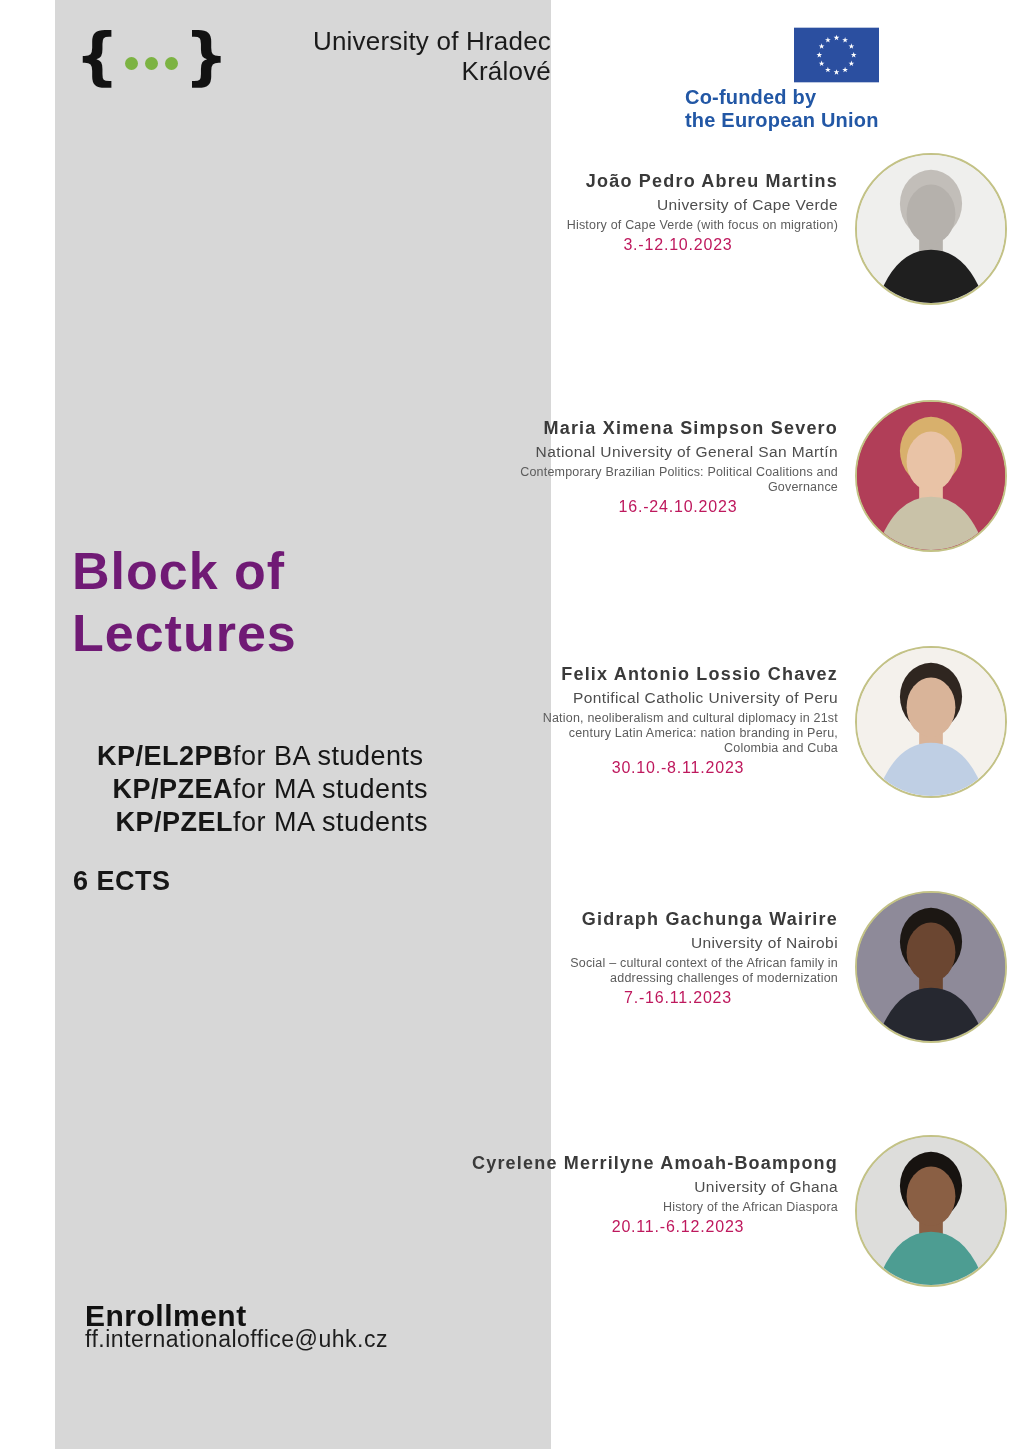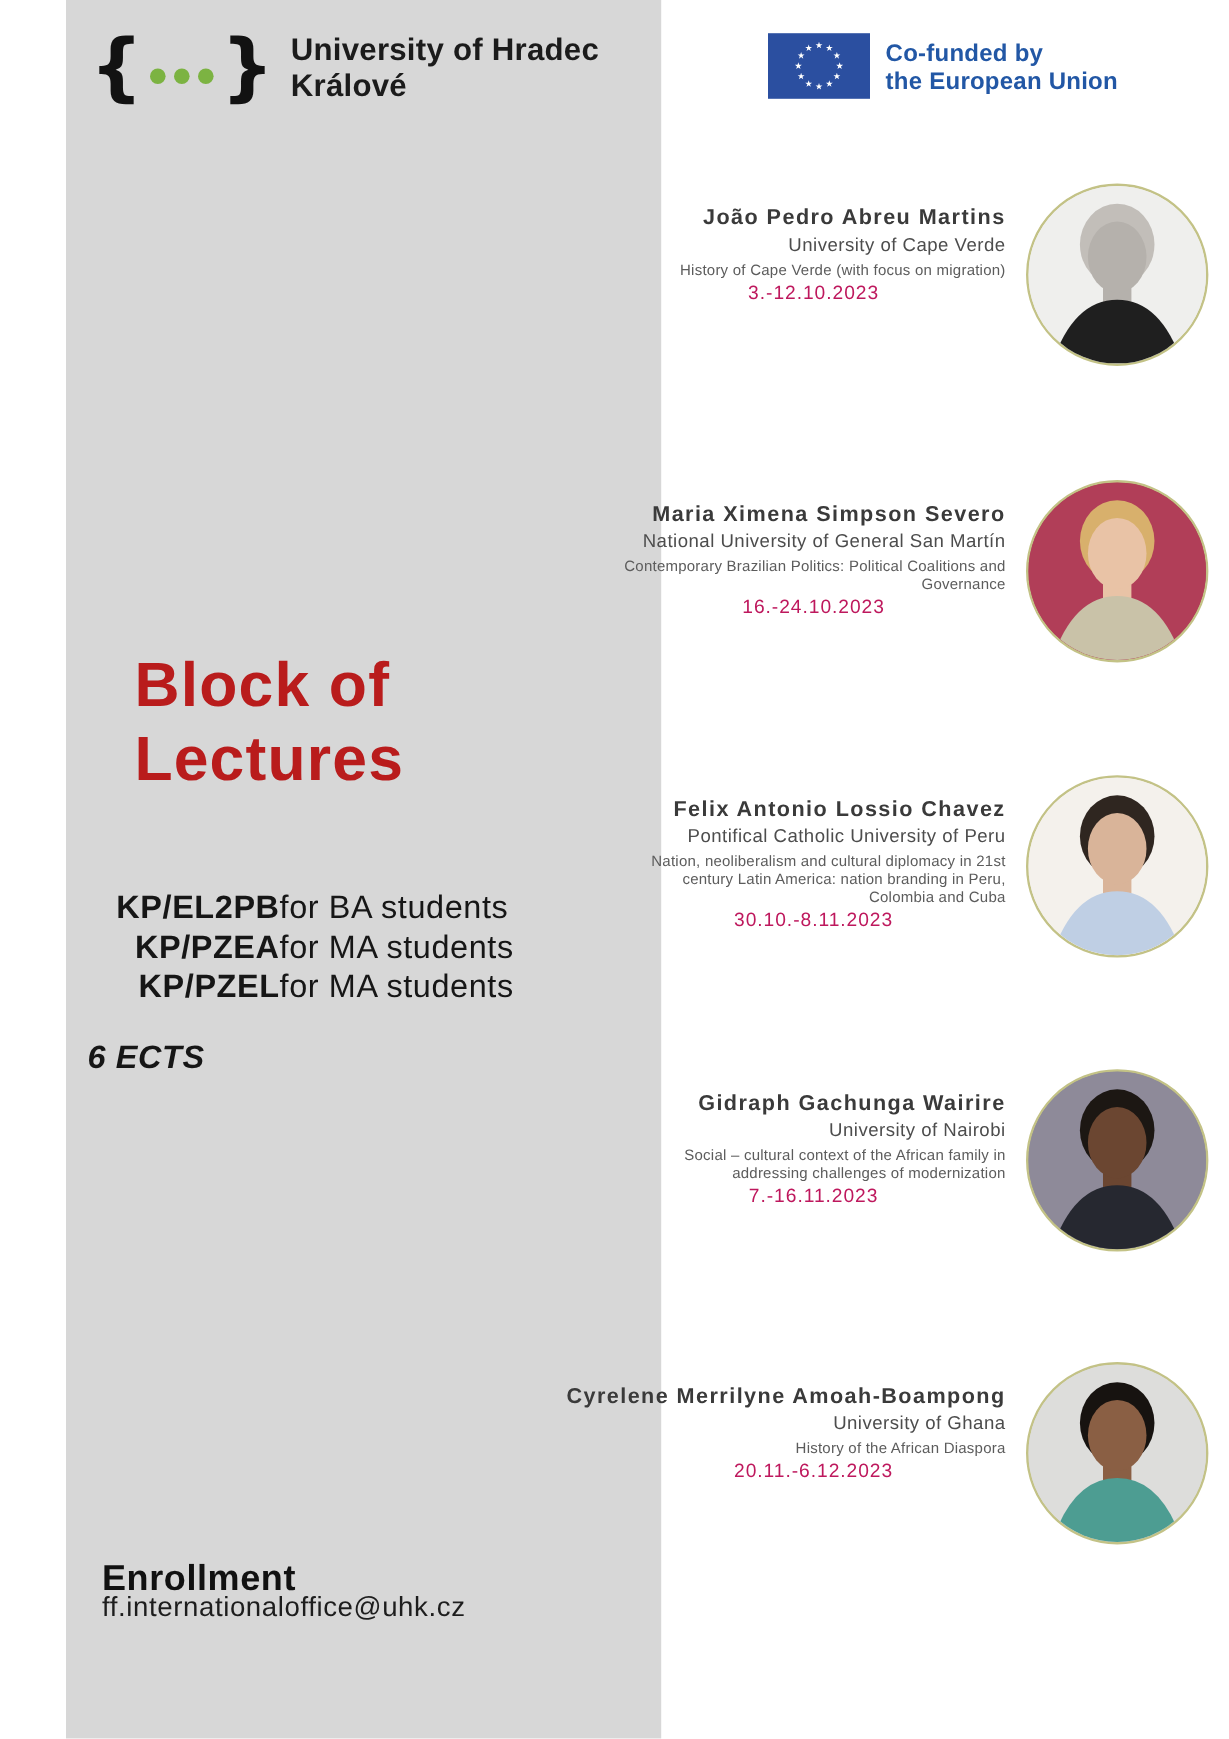--- a/index.html
+++ b/index.html
@@ -25,45 +25,44 @@
   
   .logo { position: absolute; left: 20px; top: 24px; display: flex; align-items: center; }
   .logo-mark {
     display: flex; align-items: center;
     font-weight: 900; color: #121212;
     height: 64px;
   }
   .brace { font-size: 62px; line-height: 58px; font-family: "DejaVu Sans", sans-serif; font-weight: 900; }
   .dots { display: flex; gap: 7px; margin: 14px 6px 0 6px; }
   .dot { width: 13px; height: 13px; border-radius: 50%; background: var(--dot-color, #7cb342); }
-  .logo-text { margin-left: 14px; color: #1b1b1b; font-size: 26px; line-height: 30px; font-weight: 700; letter-spacing: 0.2px; }
+  .logo-text { margin-left: 0; color: #1b1b1b; font-size: 26px; line-height: 30px; font-weight: 400; letter-spacing: 0.2px; text-align: right; }
 
   
   .big-title {
     position: absolute; left: 17px; top: 540px;
     font-size: 52px; line-height: 62px; font-weight: 800;
-    color: #b91c1c; letter-spacing: 1px;
+    color: #701a75; letter-spacing: 1px;
     font-family: "Liberation Sans", sans-serif;
-    margin-left: 40px;
   }
 
   
   .courses { position: absolute; left: 18px; top: 740px; text-align: right; }
   .course-row { display: flex; font-size: 27px; line-height: 33px; color: #161616; }
   .course-code { width: 160px; font-weight: 800; letter-spacing: 0.5px; }
   .course-aud { font-weight: 400; letter-spacing: 0.5px; }
 
-  .ects { position: absolute; left: 18px; top: 866px; font-size: 27px; font-weight: 800; color: #161616; letter-spacing: 0.5px; font-style: italic; }
+  .ects { position: absolute; left: 18px; top: 866px; font-size: 27px; font-weight: 800; color: #161616; letter-spacing: 0.5px; }
 
   
   .enroll-heading { position: absolute; left: 30px; top: 1284px; font-size: 30px; font-weight: 800; color: #111; letter-spacing: 0.5px; margin-top: 15px; }
   .enroll-email { position: absolute; left: 30px; top: 1326px; font-size: 23px; font-weight: 400; color: #1d1d1d; letter-spacing: 0.5px; }
 
   
-  .eu { position: absolute; left: 640px; top: 27px; display: flex; align-items: center; }
+  .eu { position: absolute; left: 672px; top: 27px; display: flex; align-items: flex-end; flex-direction: column; }
   .eu-flag { width: 85px; height: 56px; display: block; }
   .eu-text { margin-left: 13px; font-size: 20px; line-height: 23px; font-weight: 700; color: var(--eu-text-color, #2257a5); margin-top: 3px; letter-spacing: 0.2px; }
 
   
   .expert { position: absolute; left: 0; width: 1024px; }
   .expert-text {
     position: absolute; right: 186px; top: 18px;
     width: 320px; text-align: right; color: #3a3a3a;
   }
   .expert-name { font-size: 18px; font-weight: 600; color: #3a3a3a; letter-spacing: 1.2px; white-space: nowrap; direction: rtl; }

